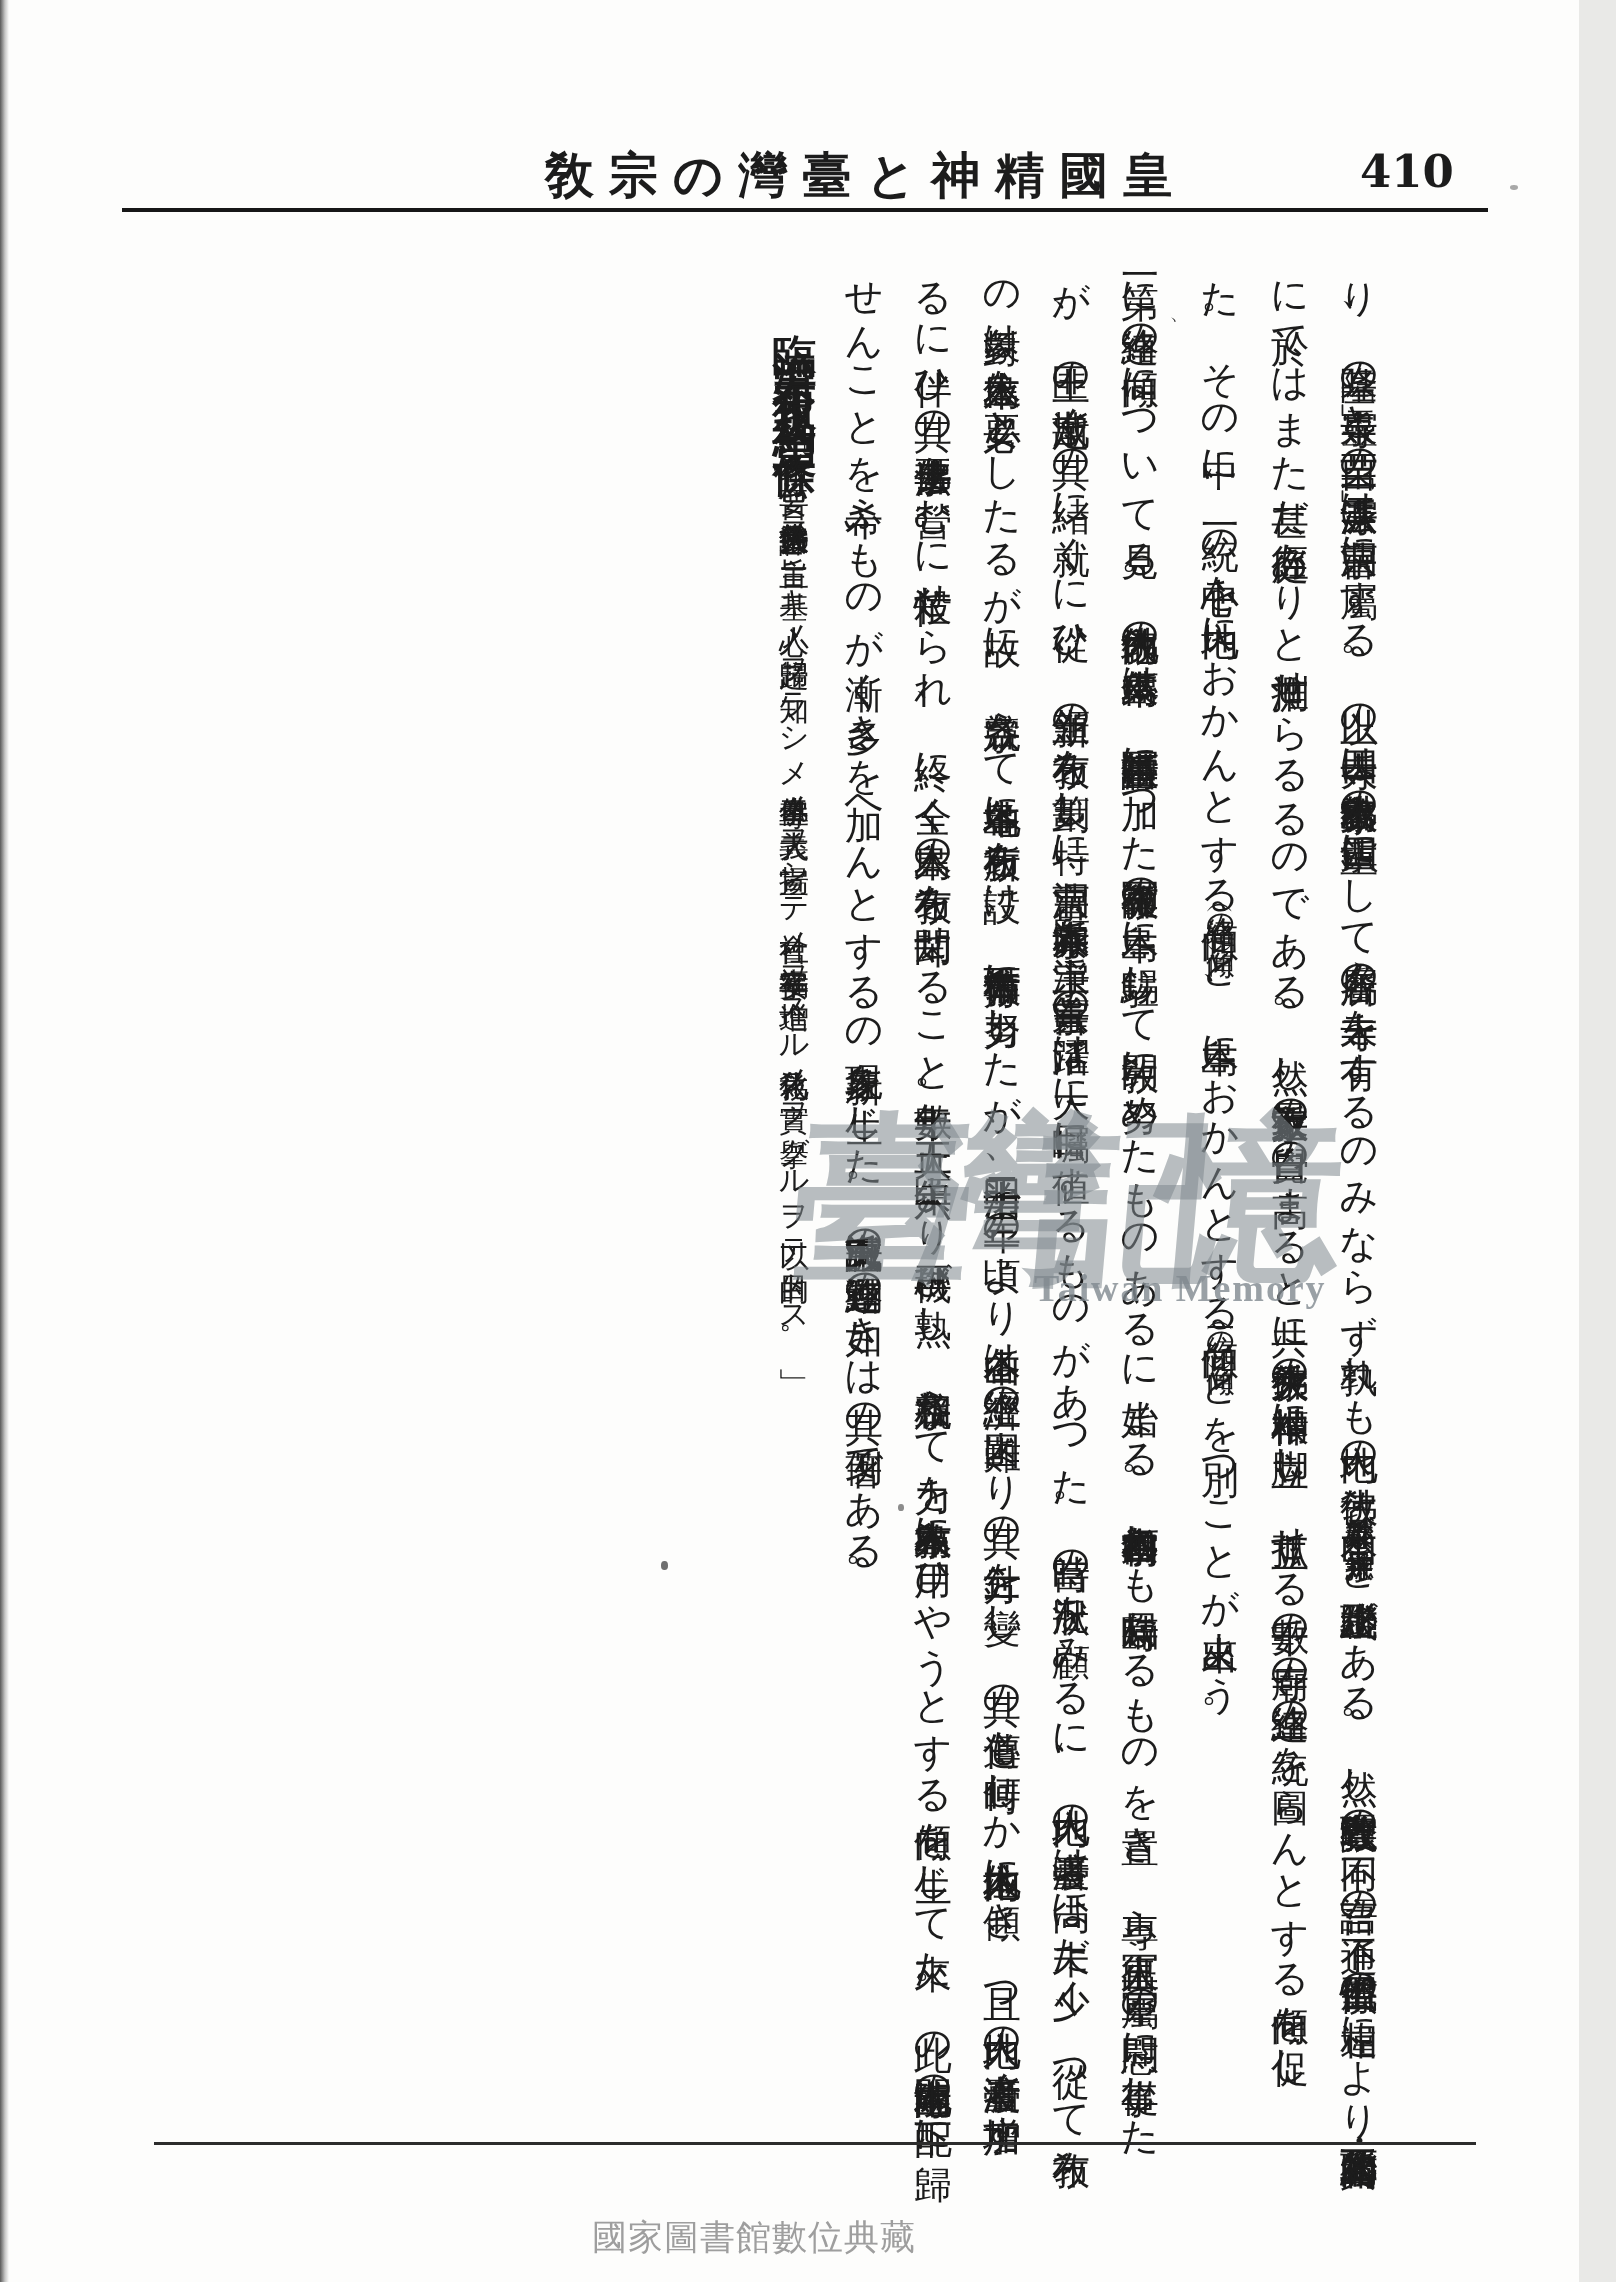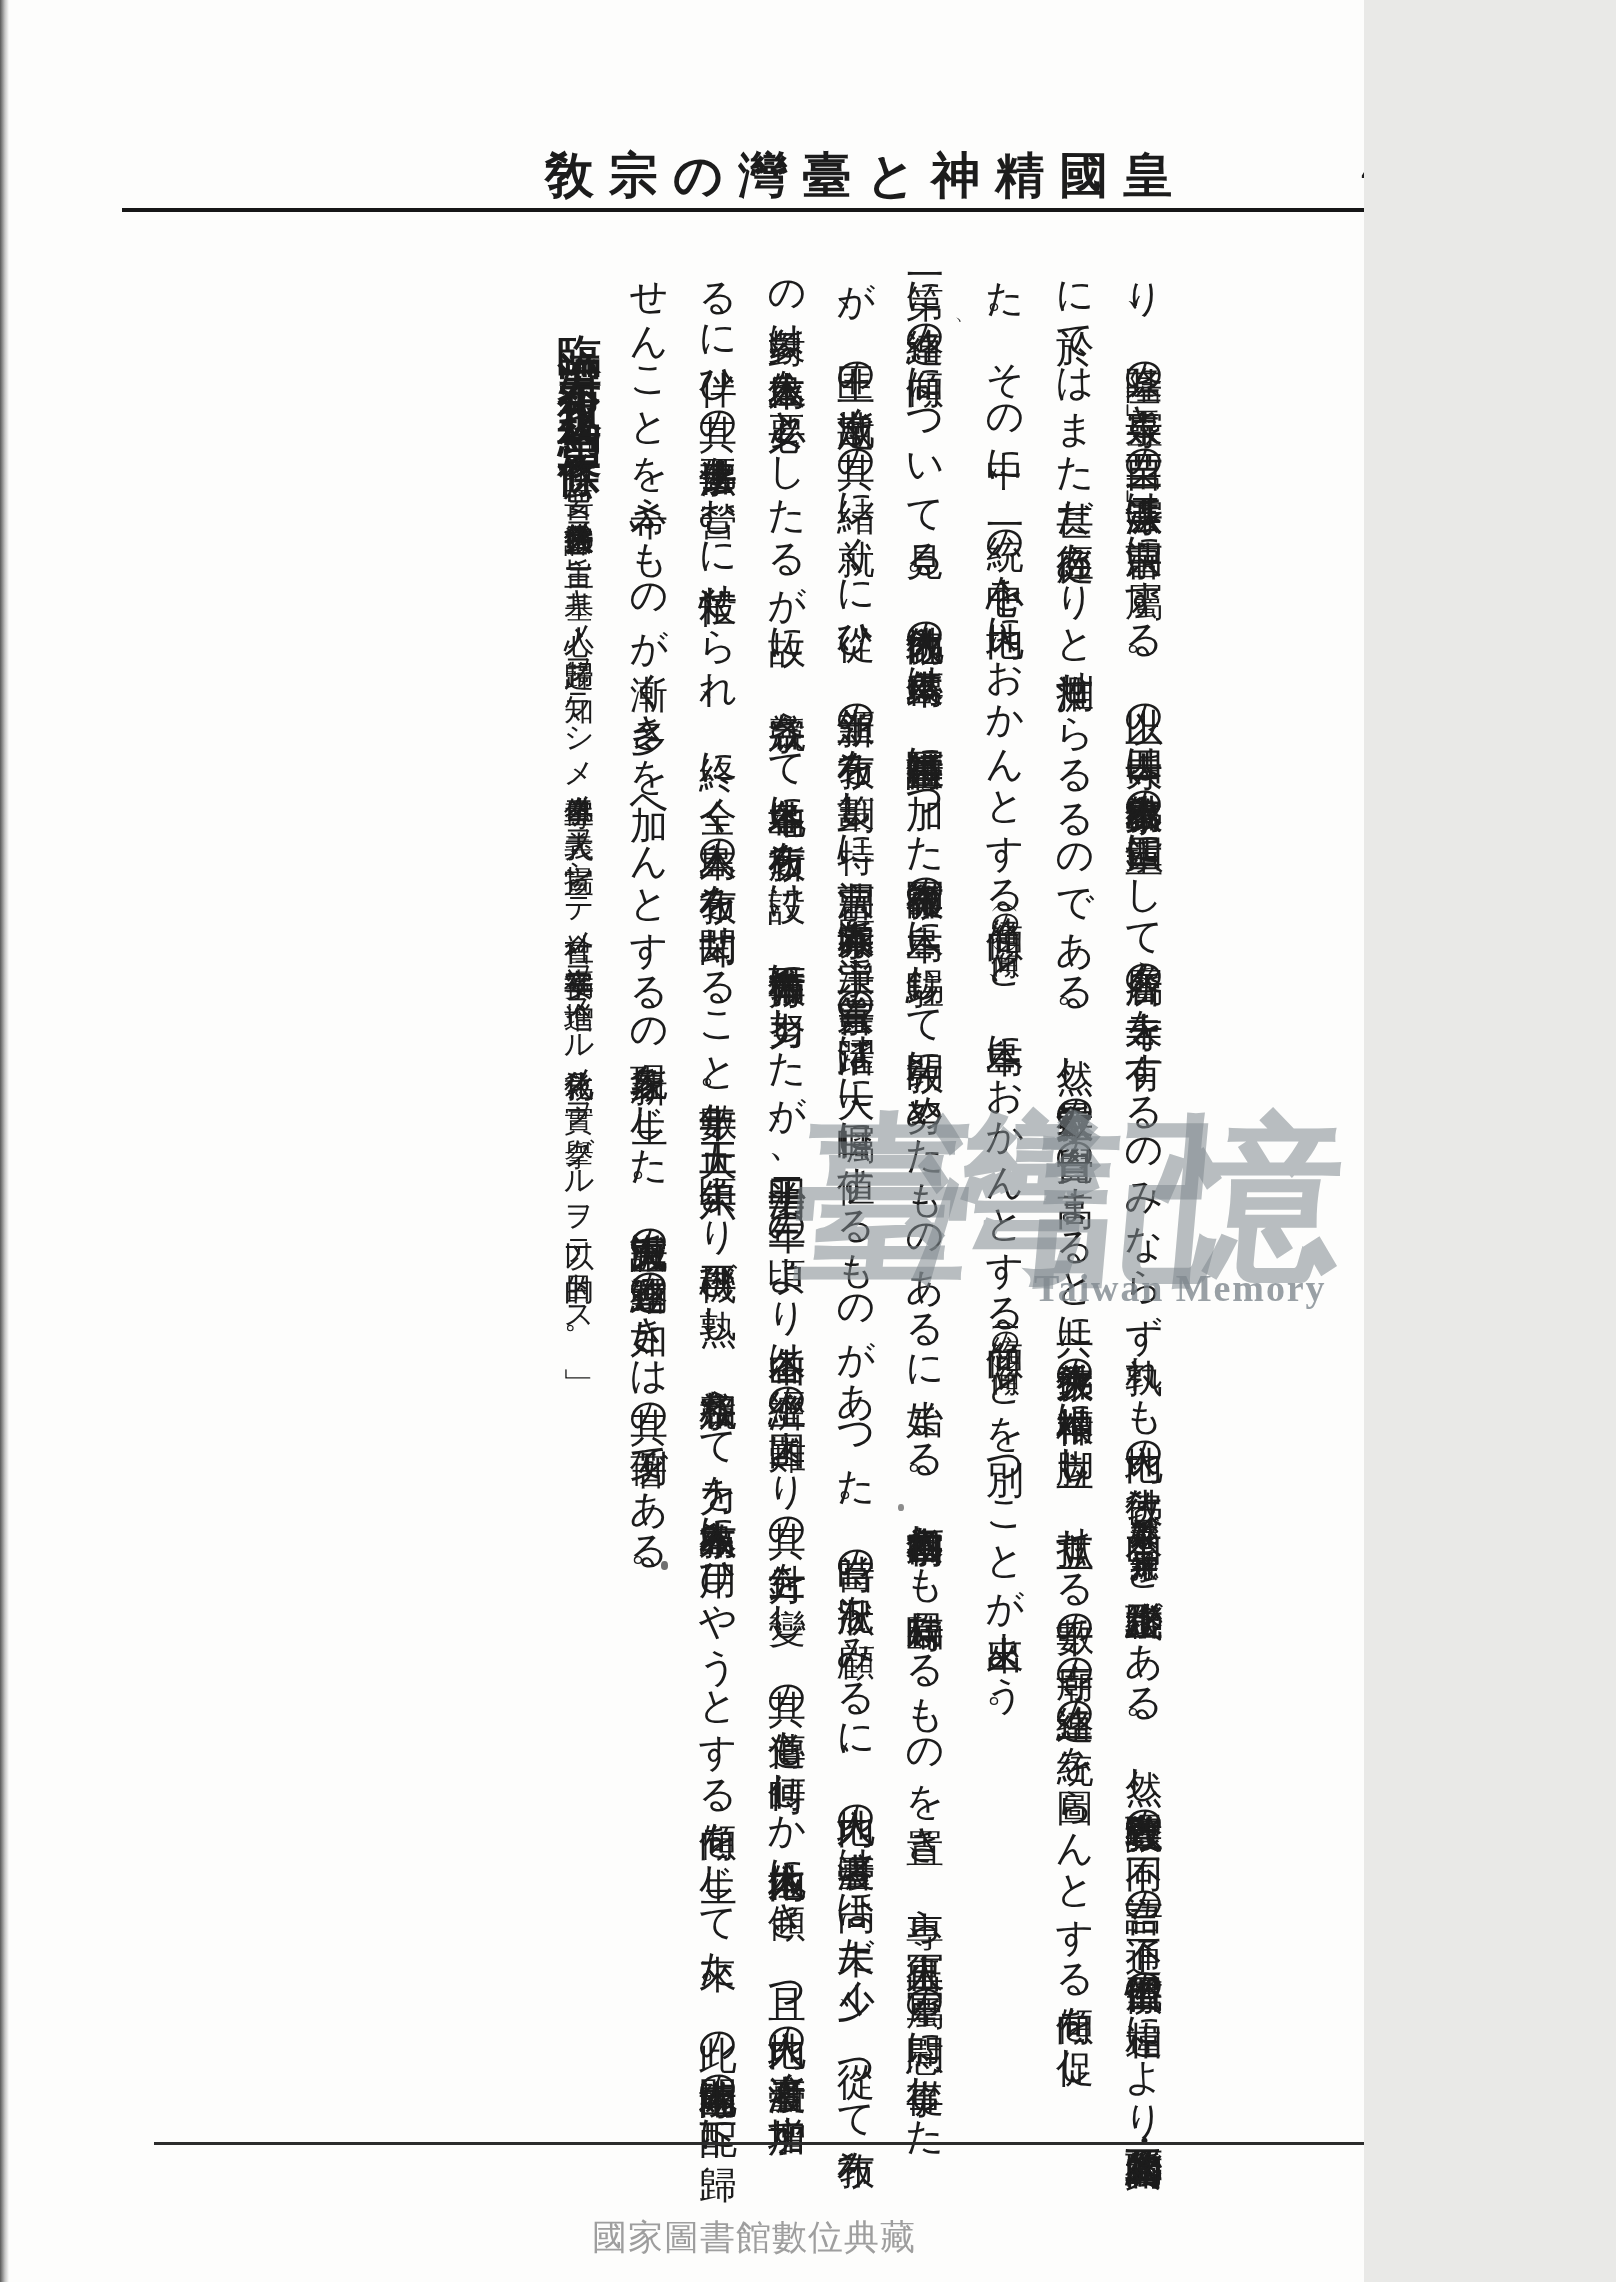--- a/index.html
+++ b/index.html
@@ -4,21 +4,21 @@
 <style>
   * { box-sizing: border-box; }
   html, body { margin: 0; padding: 0; }
   body {
     width: 1617px; height: 2283px;
     background: #e9e9e7;
     font-family: "Liberation Serif", "DejaVu Serif", serif;
   }
   .page {
     position: relative;
-    width: 1364px; height: 2283px;
+    width: 1579px; height: 2283px;
     background: #fdfdfc;
     overflow: hidden;
     color: #1c1c1c;
   }
   
   .scan-edge {
     position: absolute; left: 0; top: 0; width: 8.6px; height: 2283px;
     background: linear-gradient(to right, rgba(35,35,35,0.75), rgba(35,35,35,0.25) 55%, rgba(35,35,35,0) 100%);
   }
   .speck { position: absolute; background: #6f6f6f; border-radius: 50%; }

